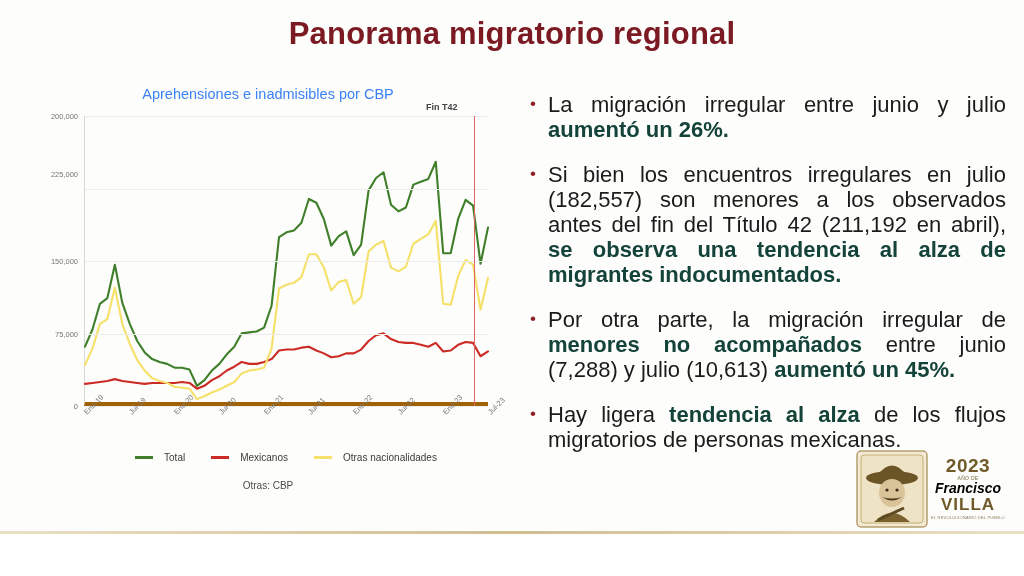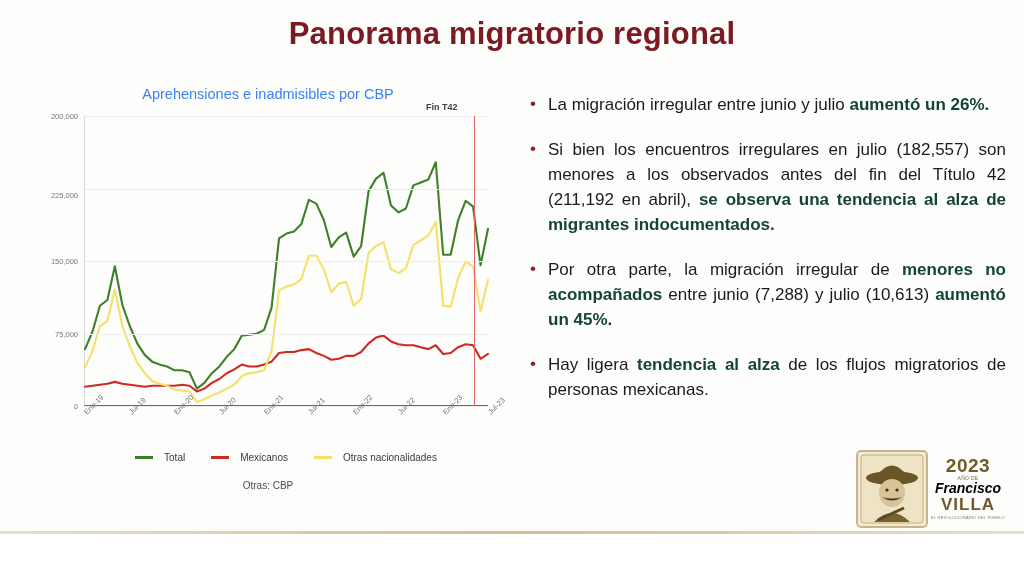--- a/index.html
+++ b/index.html
@@ -56,21 +56,21 @@
     right:2px;
     font-size:7.5px;
     color:#777;
     transform:translateY(-50%);
     white-space:nowrap;
   }
   .plot-area {
     position:absolute;
     inset:0;
     border-left:1px solid #d8d8d8;
-    border-bottom:1px solid #a16207;
+    border-bottom:4px solid #a16207;
     background:transparent;
   }
   .gridline {
     position:absolute;
     left:0; width:100%;
     height:1px;
     background:#ececec;
   }
   #series-svg {
     position:absolute;
@@ -138,21 +138,21 @@
   .bullet-dot {
     flex:0 0 20px;
     color:#8c1f28;
     font-size:17px;
     line-height:24px;
     text-align:left;
     padding-left:2px;
   }
   .bullet-text {
     flex:1 1 auto;
-    font-size:17px;
+    font-size:22px;
     line-height:25px;
     color:#1b1b1b;
     text-align:justify;
   }
   .bullet-text b { font-weight:bold; color:#14433a; }
   
   .bottom-band {
     position:absolute;
     left:0; bottom:42px;
     width:1024px; height:3px;
@@ -204,21 +204,21 @@
 
 <div id="slide">
 
   <div class="slide-title">Panorama migratorio regional</div>
 
   <div id="chart-panel">
     <div class="chart-title">Aprehensiones e inadmisibles por CBP</div>
 
     <div class="y-axis-labels" id="y-axis-labels">
         <div class="y-lab" style="top: 0px;">200,000</div>
-        <div class="y-lab" style="top: 79px; margin-left: 47px;">225,000</div>
+        <div class="y-lab" style="top: 58px; margin-left: 47px;">225,000</div>
         <div class="y-lab" style="top: 145px;">150,000</div>
         <div class="y-lab" style="top: 217.5px;">75,000</div>
         <div class="y-lab" style="top: 290px;">0</div>
       </div>
 
     <div id="plot-wrap">
       <div class="plot-area" id="plot-area">
         <svg id="series-svg" viewBox="0 0 404 290" preserveAspectRatio="none">
             <polyline points="0.00,233.93 7.48,216.53 14.96,190.43 22.44,184.63 29.93,150.80 37.41,189.47 44.89,210.73 52.37,228.13 59.85,239.73 67.33,246.50 74.81,249.40 82.30,251.33 89.78,255.20 97.26,255.20 104.74,257.13 112.22,273.57 119.70,267.77 127.19,258.10 134.67,251.33 142.15,241.67 149.63,233.93 157.11,220.40 164.59,219.43 172.07,218.47 179.56,214.60 187.04,192.37 194.52,122.77 202.00,117.93 209.48,116.00 216.96,108.27 224.44,84.10 231.93,87.97 239.41,104.40 246.89,131.47 254.37,121.80 261.85,116.97 269.33,141.13 276.81,130.50 284.30,75.40 291.78,62.83 299.26,57.03 306.74,89.90 314.22,96.67 321.70,92.80 329.19,69.60 336.67,66.70 344.15,63.80 351.63,46.40 359.11,139.20 366.59,139.20 374.07,104.40 381.56,85.07 389.04,90.87 396.52,149.83 404.00,113.10" fill="none" stroke="#3f7f29" stroke-width="2.1" stroke-linejoin="round" stroke-linecap="round" vector-effect="non-scaling-stroke"></polyline>
             <polyline points="0.00,271.63 7.48,270.67 14.96,269.70 22.44,268.73 29.93,266.80 37.41,268.73 44.89,269.70 52.37,270.67 59.85,271.63 67.33,270.67 74.81,270.67 82.30,270.67 89.78,270.67 97.26,269.70 104.74,270.67 112.22,276.47 119.70,273.57 127.19,267.77 134.67,263.90 142.15,258.10 149.63,254.23 157.11,249.40 164.59,251.33 172.07,251.33 179.56,249.40 187.04,246.50 194.52,237.80 202.00,236.83 209.48,236.83 216.96,234.90 224.44,233.93 231.93,237.80 239.41,240.70 246.89,244.57 254.37,243.60 261.85,240.70 269.33,240.70 276.81,236.83 284.30,228.13 291.78,222.33 299.26,220.40 306.74,226.20 314.22,229.10 321.70,230.07 329.19,230.07 336.67,232.00 344.15,233.93 351.63,230.07 359.11,238.77 366.59,237.80 374.07,232.00 381.56,229.10 389.04,230.07 396.52,243.60 404.00,238.77" fill="none" stroke="#cc2a24" stroke-width="2.1" stroke-linejoin="round" stroke-linecap="round" vector-effect="non-scaling-stroke"></polyline>

